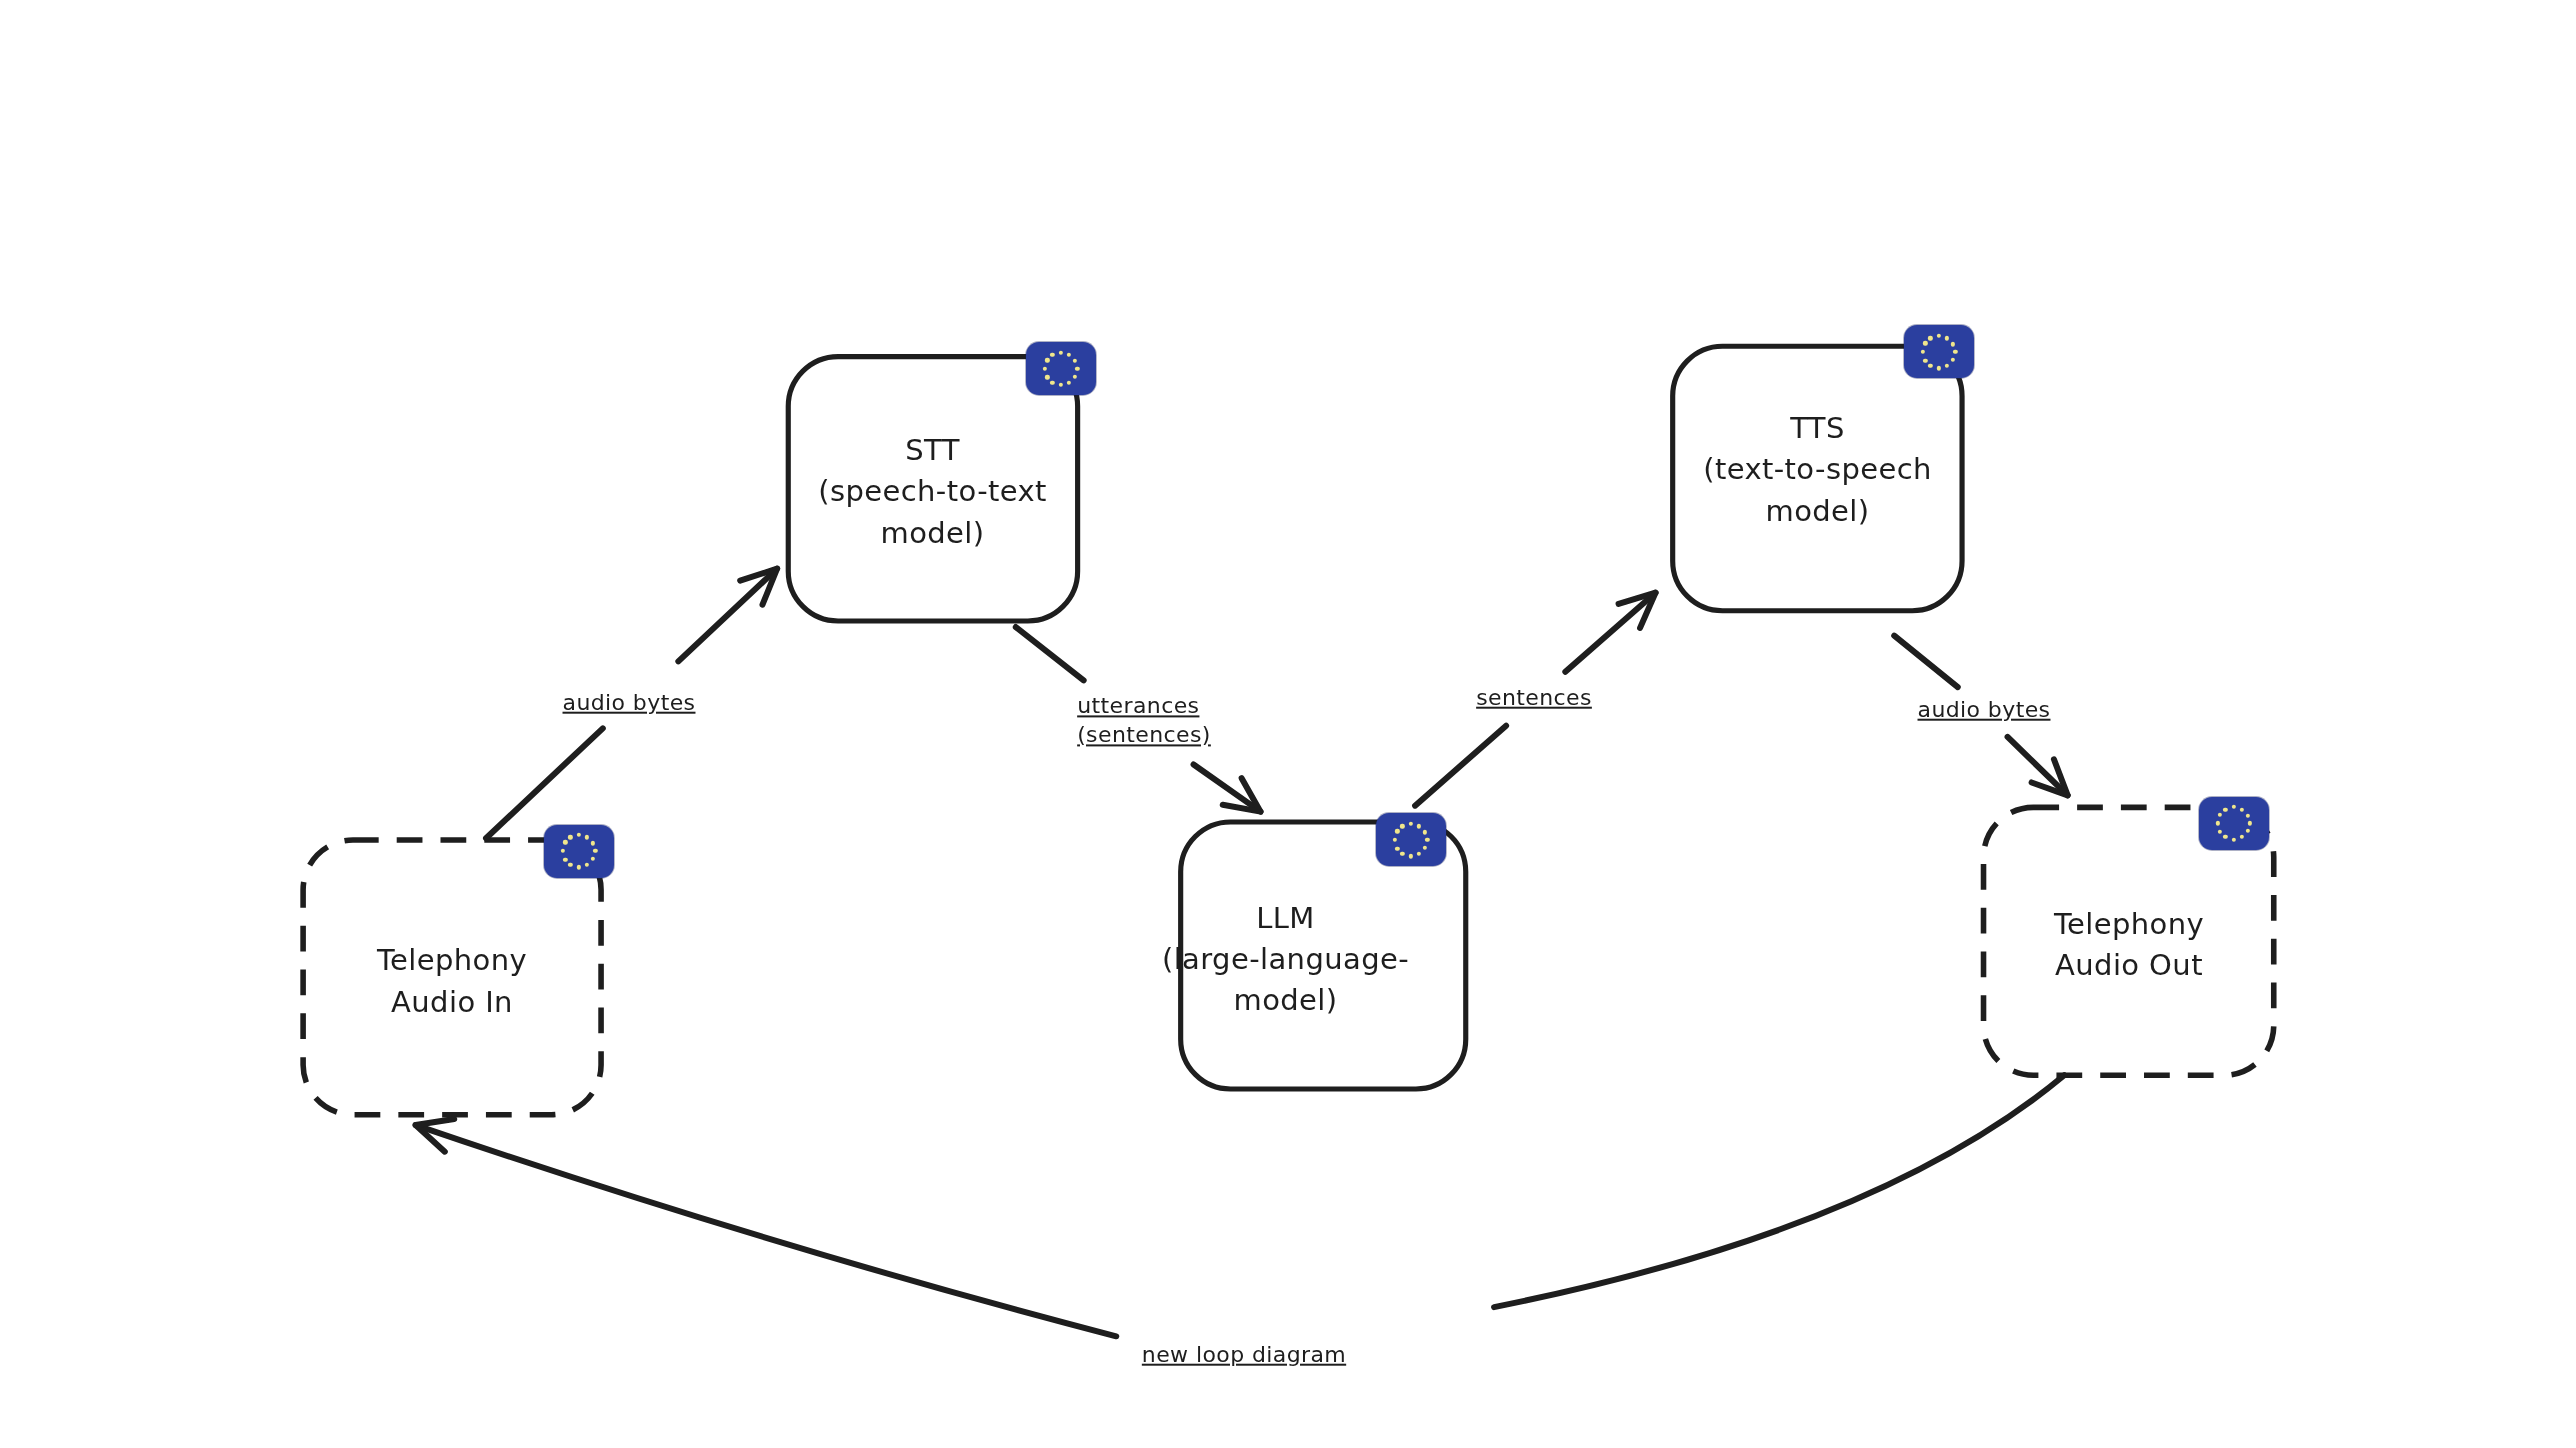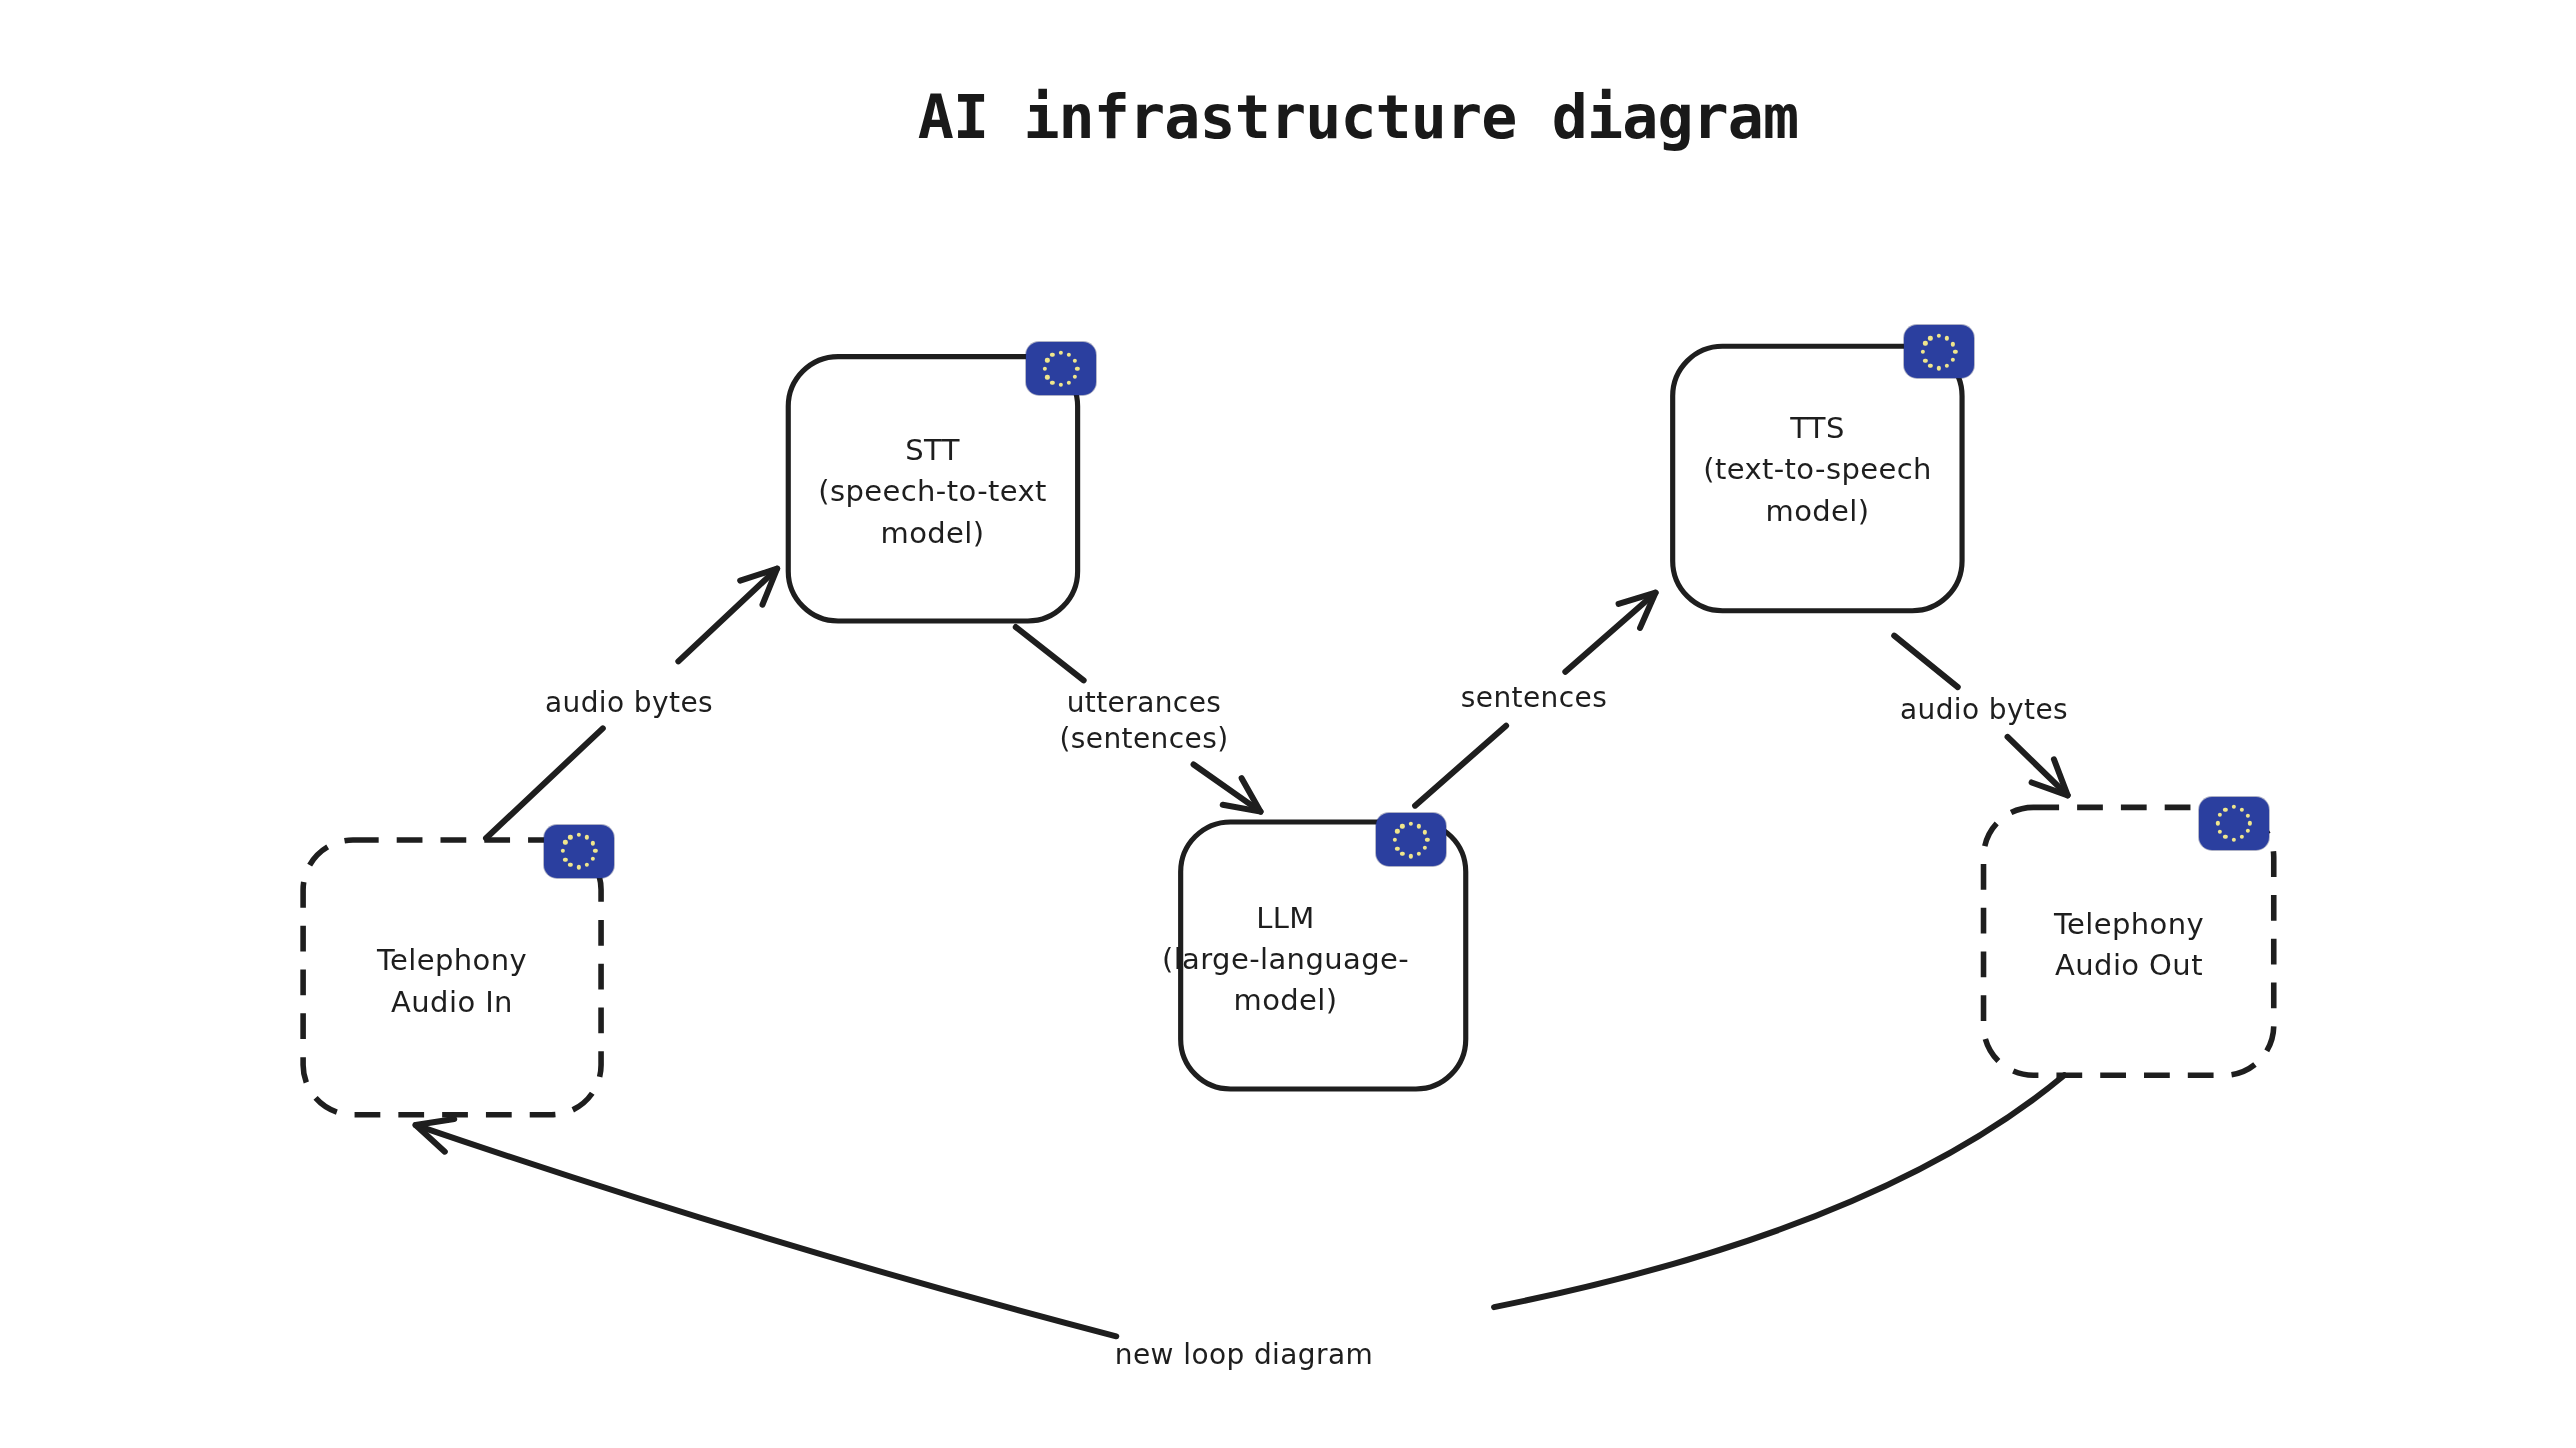--- a/index.html
+++ b/index.html
@@ -42,22 +42,22 @@
     background:var(--badge-blue);
     box-shadow:0 0 0 0.9px rgba(20,30,90,.35);
   }
   .eu-stars{position:absolute;inset:0;}
   .eu-stars span{
     position:absolute;width:4.3px;height:4.3px;border-radius:50%;
     background:var(--star-yellow);transform:translate(-50%,-50%);
   }
   .edge-label{
     position:absolute;transform:translate(-50%,-50%);
-    font-size:28px;line-height:1.3;color:var(--ink);
-    text-align:center;white-space:pre-line;letter-spacing:0.4px;
+    font-size:22px;line-height:1.3;color:var(--ink);
+    white-space:pre-line;letter-spacing:0.4px;text-decoration:underline;
   }
 </style>
 </head>
 <body>
 
 <div class="canvas">
 
   <svg class="lines" viewBox="0 0 3000 1687">
 
     <rect class="node-outline dashed" x="353" y="978" width="347" height="320" rx="58"></rect>
@@ -80,21 +80,20 @@
 
     <path class="edge-line" d="M 2206 740 L 2280 800"></path>
     <path class="edge-line" d="M 2338 858 L 2408 926"></path>
     <polyline class="arrow-head" points="2366 911, 2408 926, 2392 884"></polyline>
 
     <path class="edge-line" d="M 2404 1252 C 2260 1372, 2040 1462, 1740 1522"></path>
     <path class="edge-line" d="M 1300 1556 Q 900 1452 484 1310"></path>
     <polyline class="arrow-head" points="529 1303, 484 1310, 518 1341"></polyline>
   </svg>
 
-  <div class="page-title">AI infrastructure diagram</div>
 
   <div class="node" style="left:303px;top:840px;width:298px;height:275px;">
     <span class="node-label">Telephony
 Audio In</span>
     <div class="badge" style="top:-15.5px;right:-13px;">
       <div class="eu-stars">
           <span style="left: calc(50% + 0px); top: calc(50% - 16.3px);"></span>
           <span style="left: calc(50% + 7.7px); top: calc(50% - 13.7px);"></span>
           <span style="left: calc(50% + 13.7px); top: calc(50% - 7.7px);"></span>
           <span style="left: calc(50% + 16.3px); top: calc(50% + 0px);"></span>

